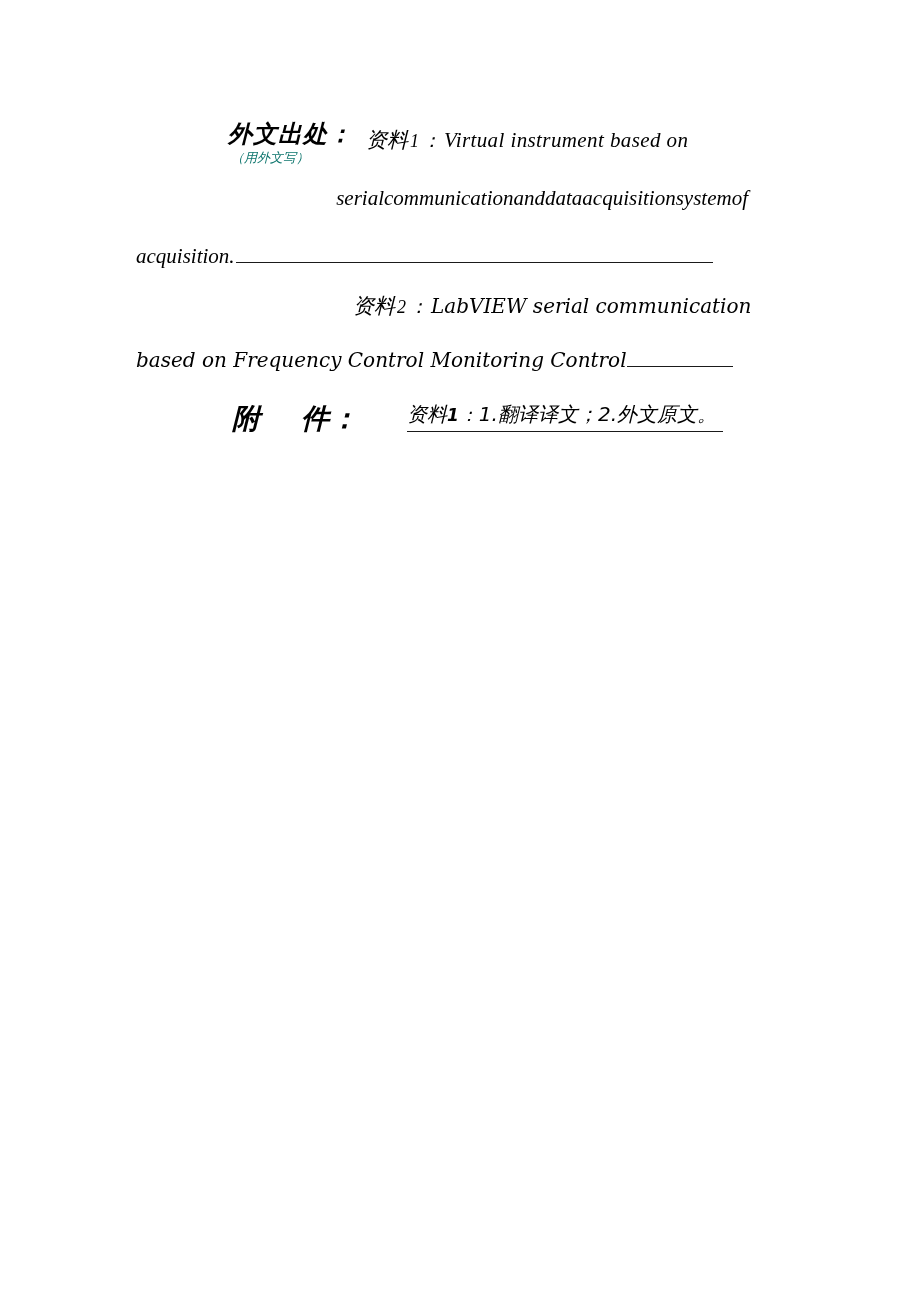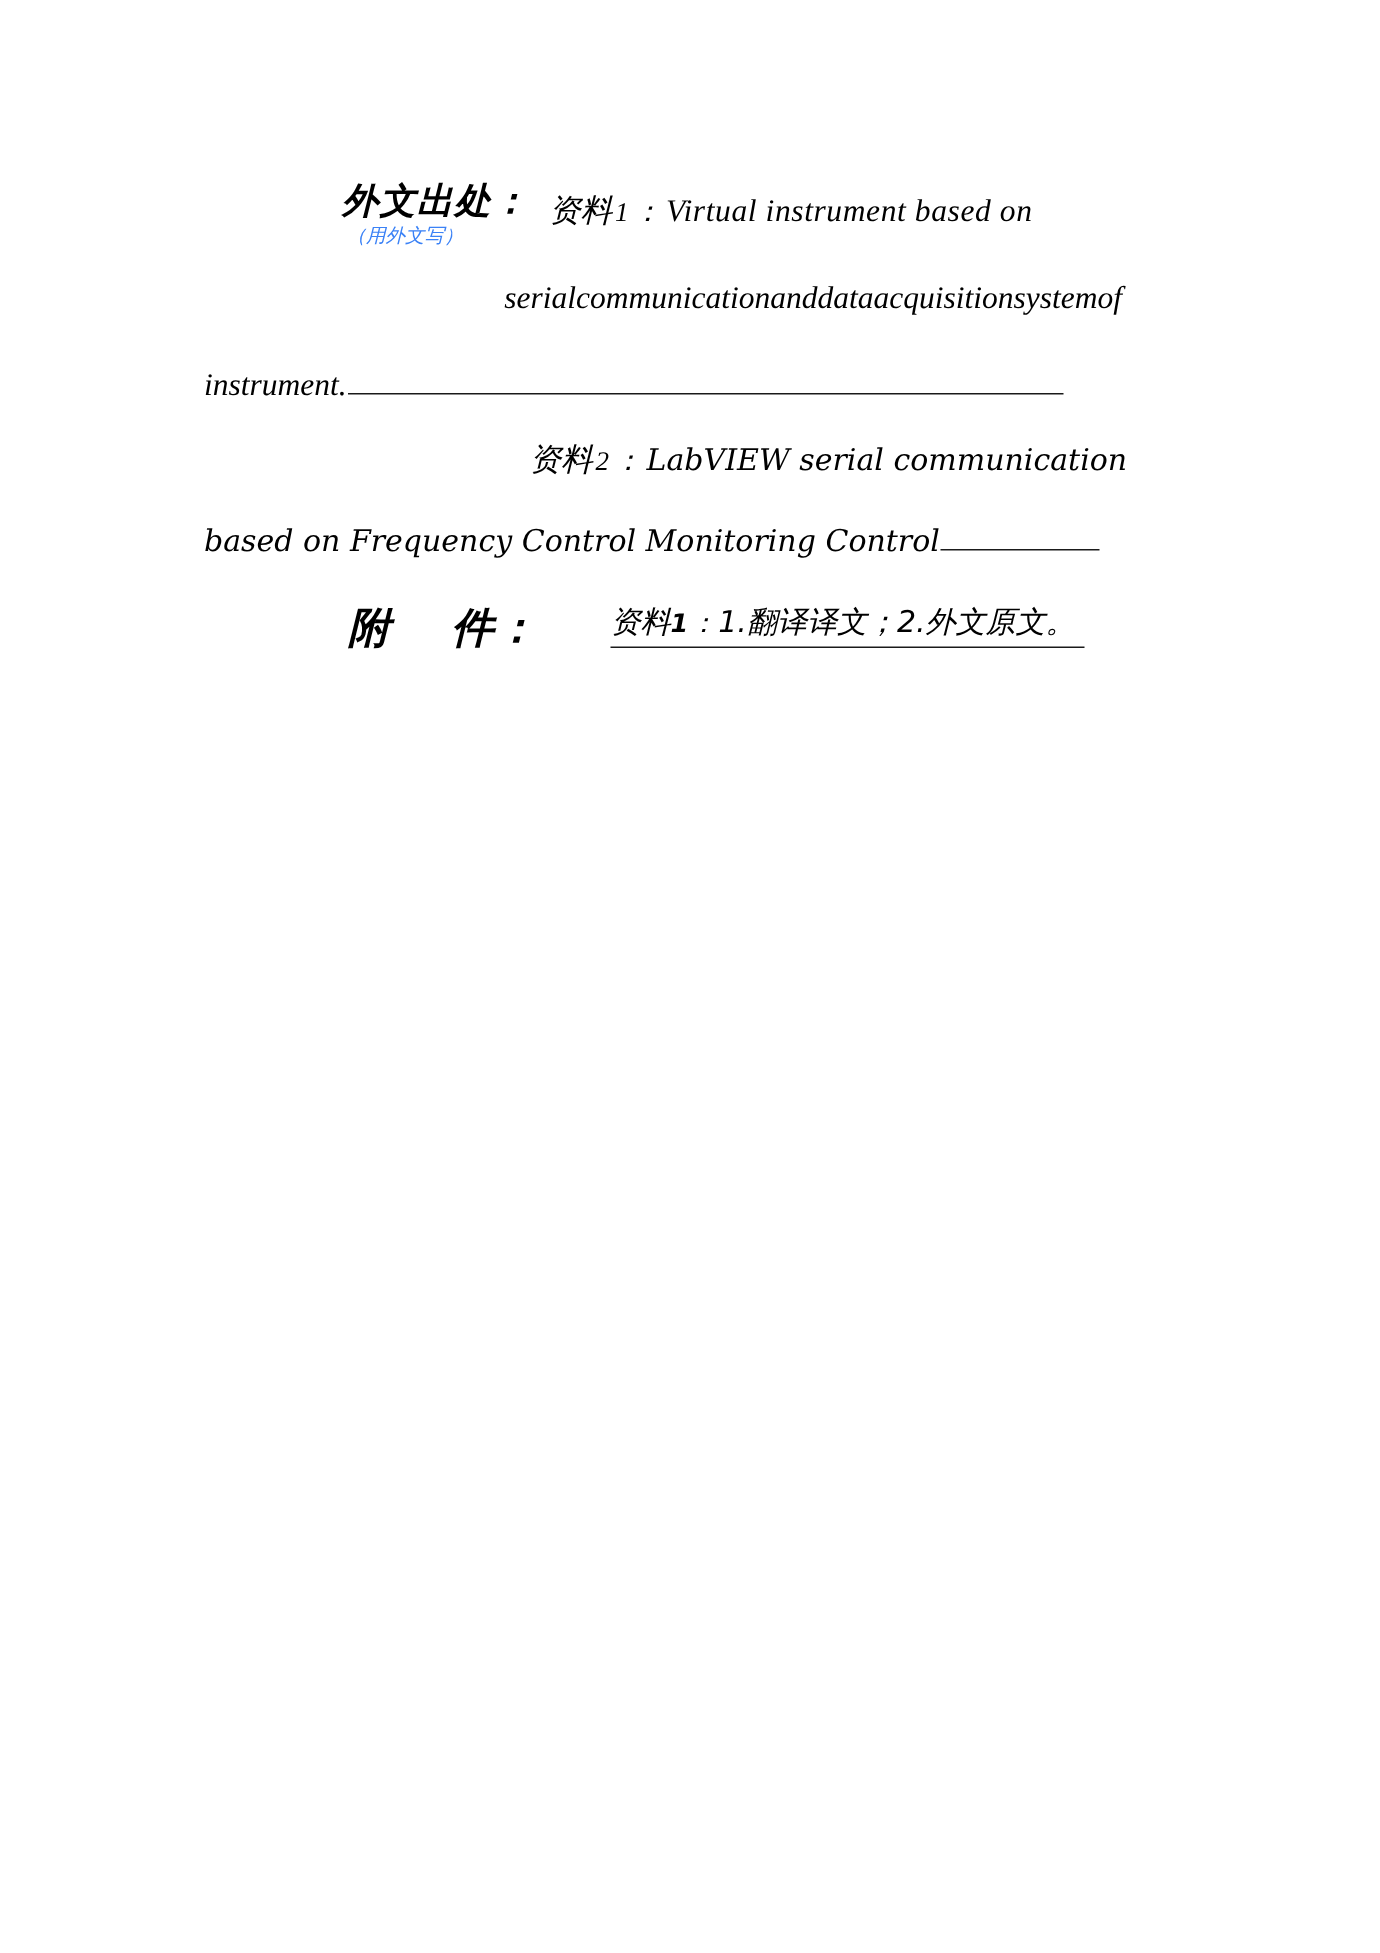--- a/index.html
+++ b/index.html
@@ -48,21 +48,21 @@
     letter-spacing: 1px;
     line-height: 32px;
   }
   .label-note {
     position: absolute;
     left: 95px;
     top: 32px;
     font-family: "DejaVu Serif", "Liberation Serif", serif;
     font-size: 13px;
     line-height: 15px;
-    color: #3b82f6;
+    color: #0f766e;
   }
   .src-first-run {
     position: absolute;
     left: 230px;
     top: 2px;
     font-size: 22px;
     line-height: 39px;
   }
   .cn-run {
     font-family: "DejaVu Serif", "Liberation Serif", serif;
@@ -211,21 +211,21 @@
       <span>serial</span>
       <span>communication</span>
       <span>and</span>
       <span>data</span>
       <span>acquisition</span>
       <span>system</span>
       <span>of</span>
     </div>
 
     <div class="src-line3">
-      <span class="word">instrument.</span><span class="rule-fill"></span>
+      <span class="word">acquisition.</span><span class="rule-fill"></span>
     </div>
   </div>
 
   <div class="src2-line1">
     <span class="cn-run2">资料</span><span class="num-run">2</span><span class="colon-run">：</span><span class="en-run2">LabVIEW serial communication</span>
   </div>
 
   <div class="src2-line2">
     <span>based on Frequency Control Monitoring Control</span><span class="rule-short"></span>
   </div>

